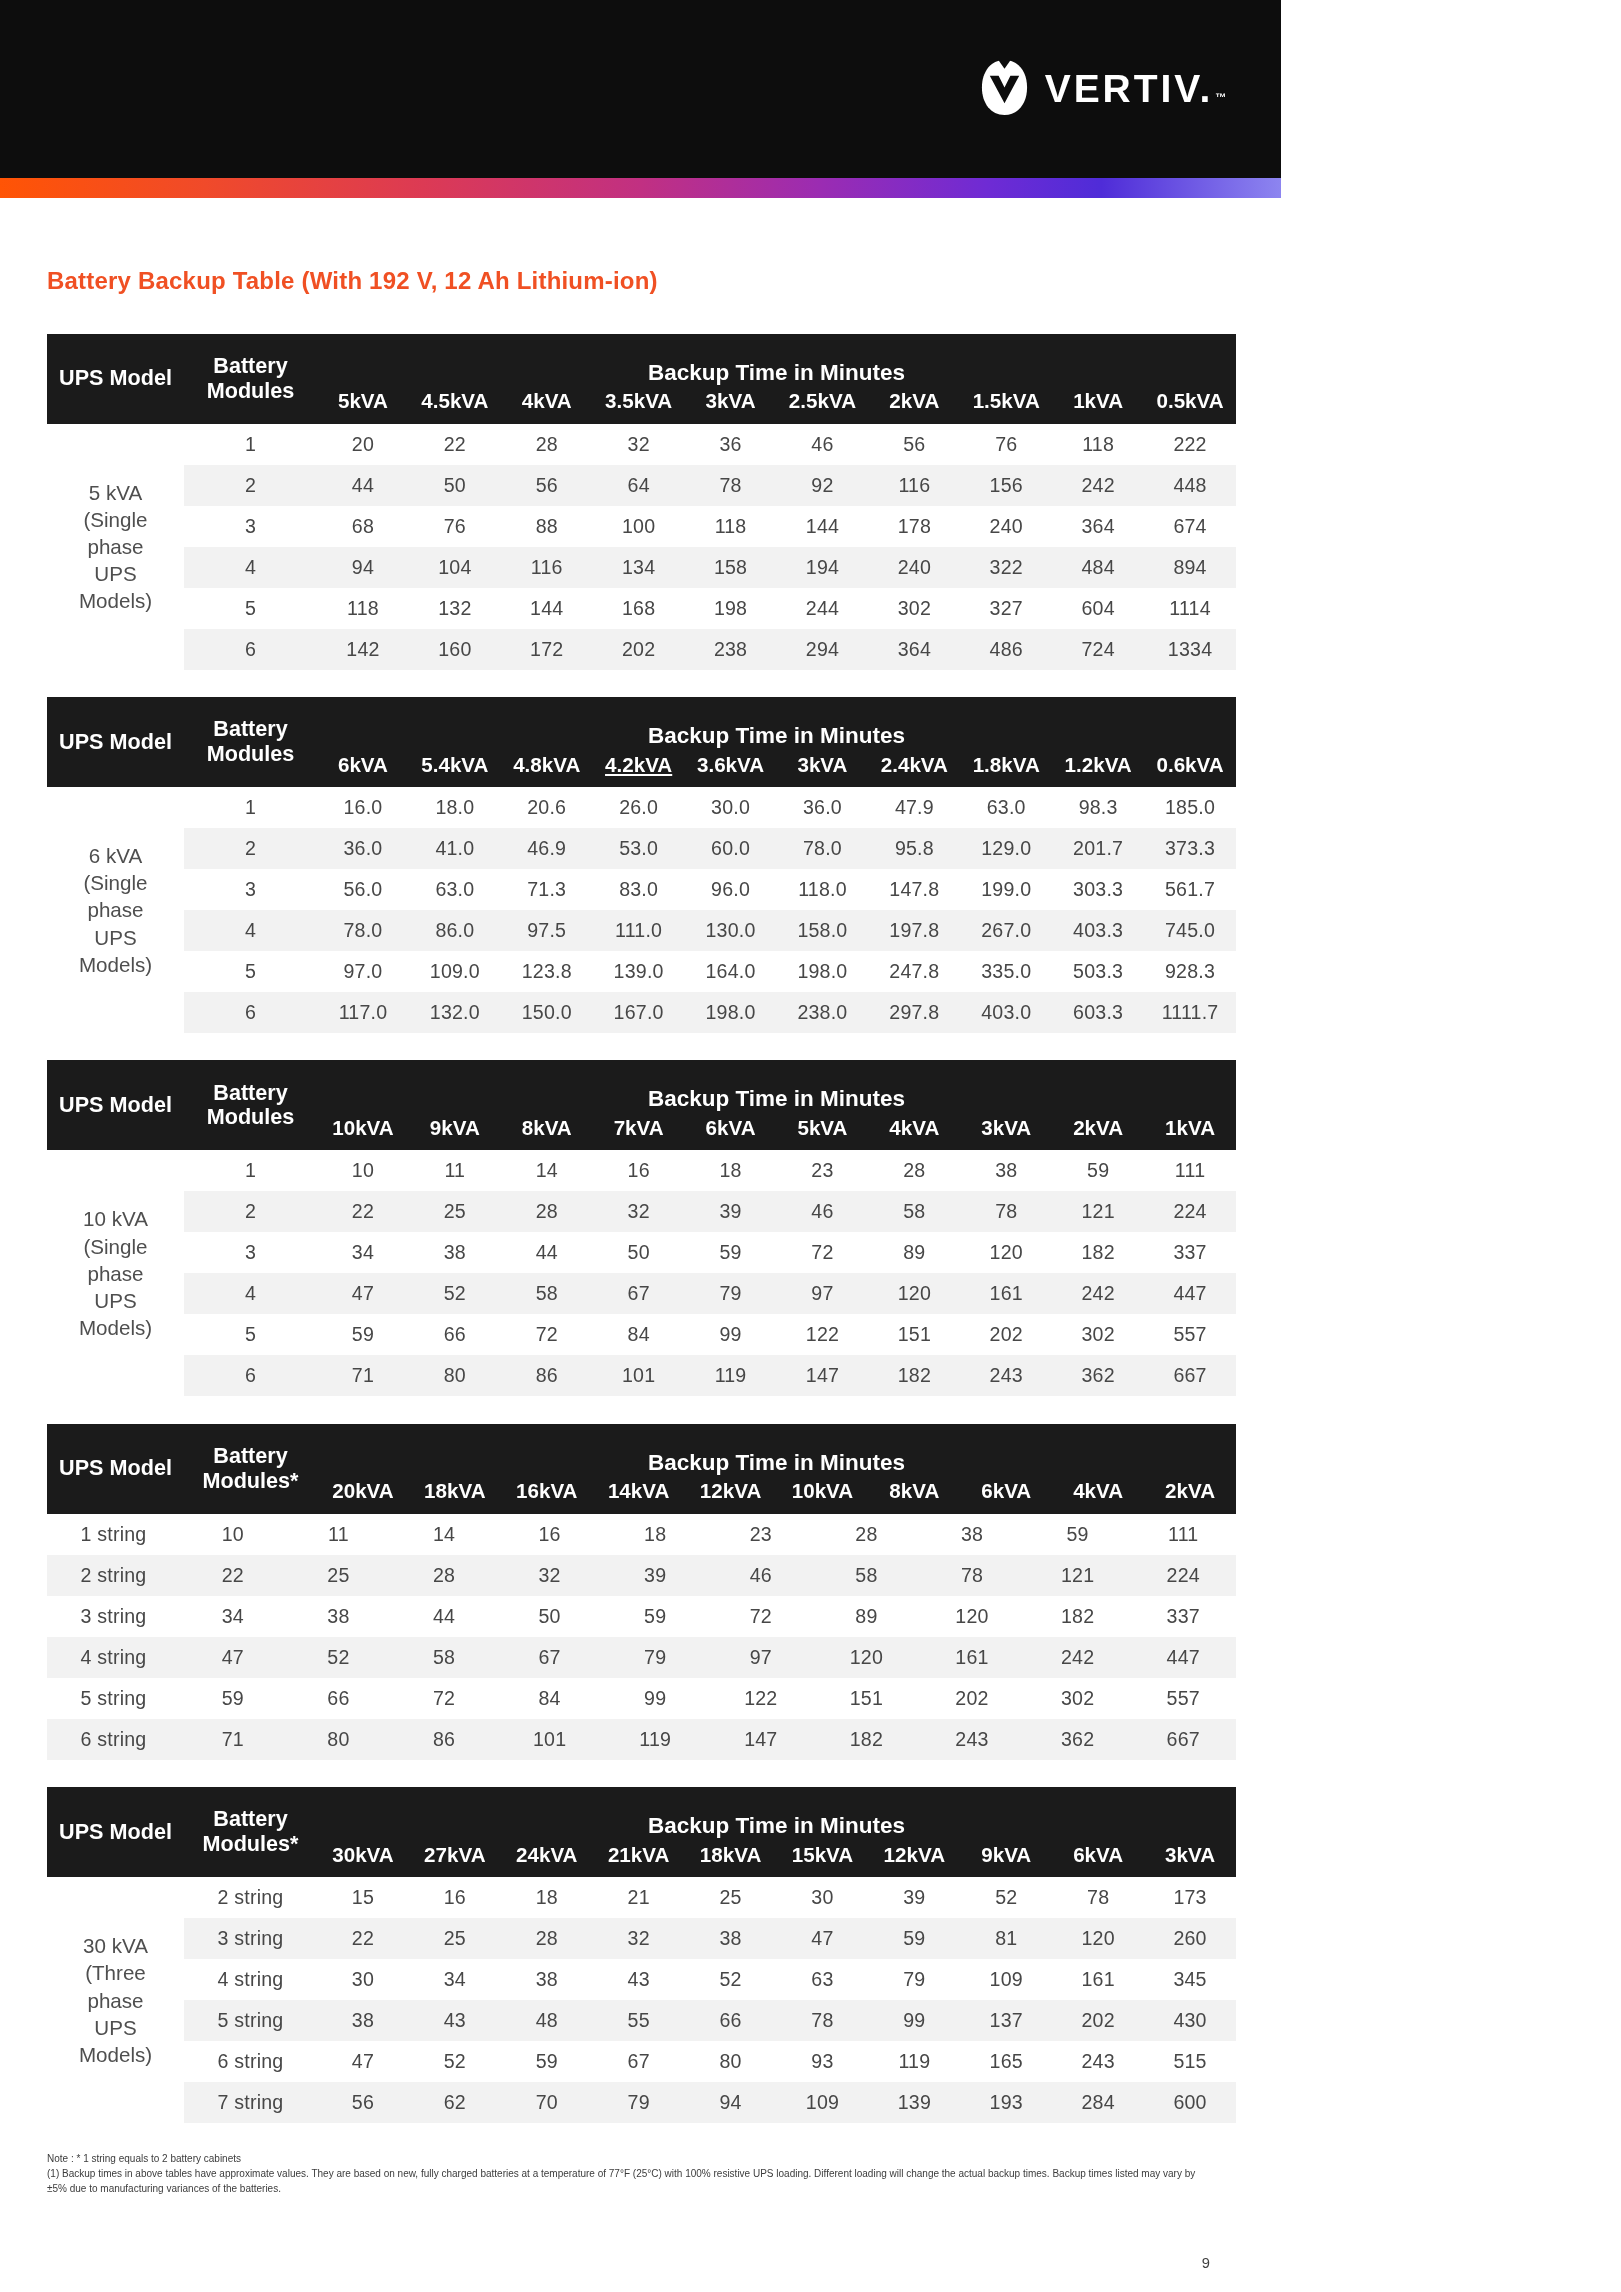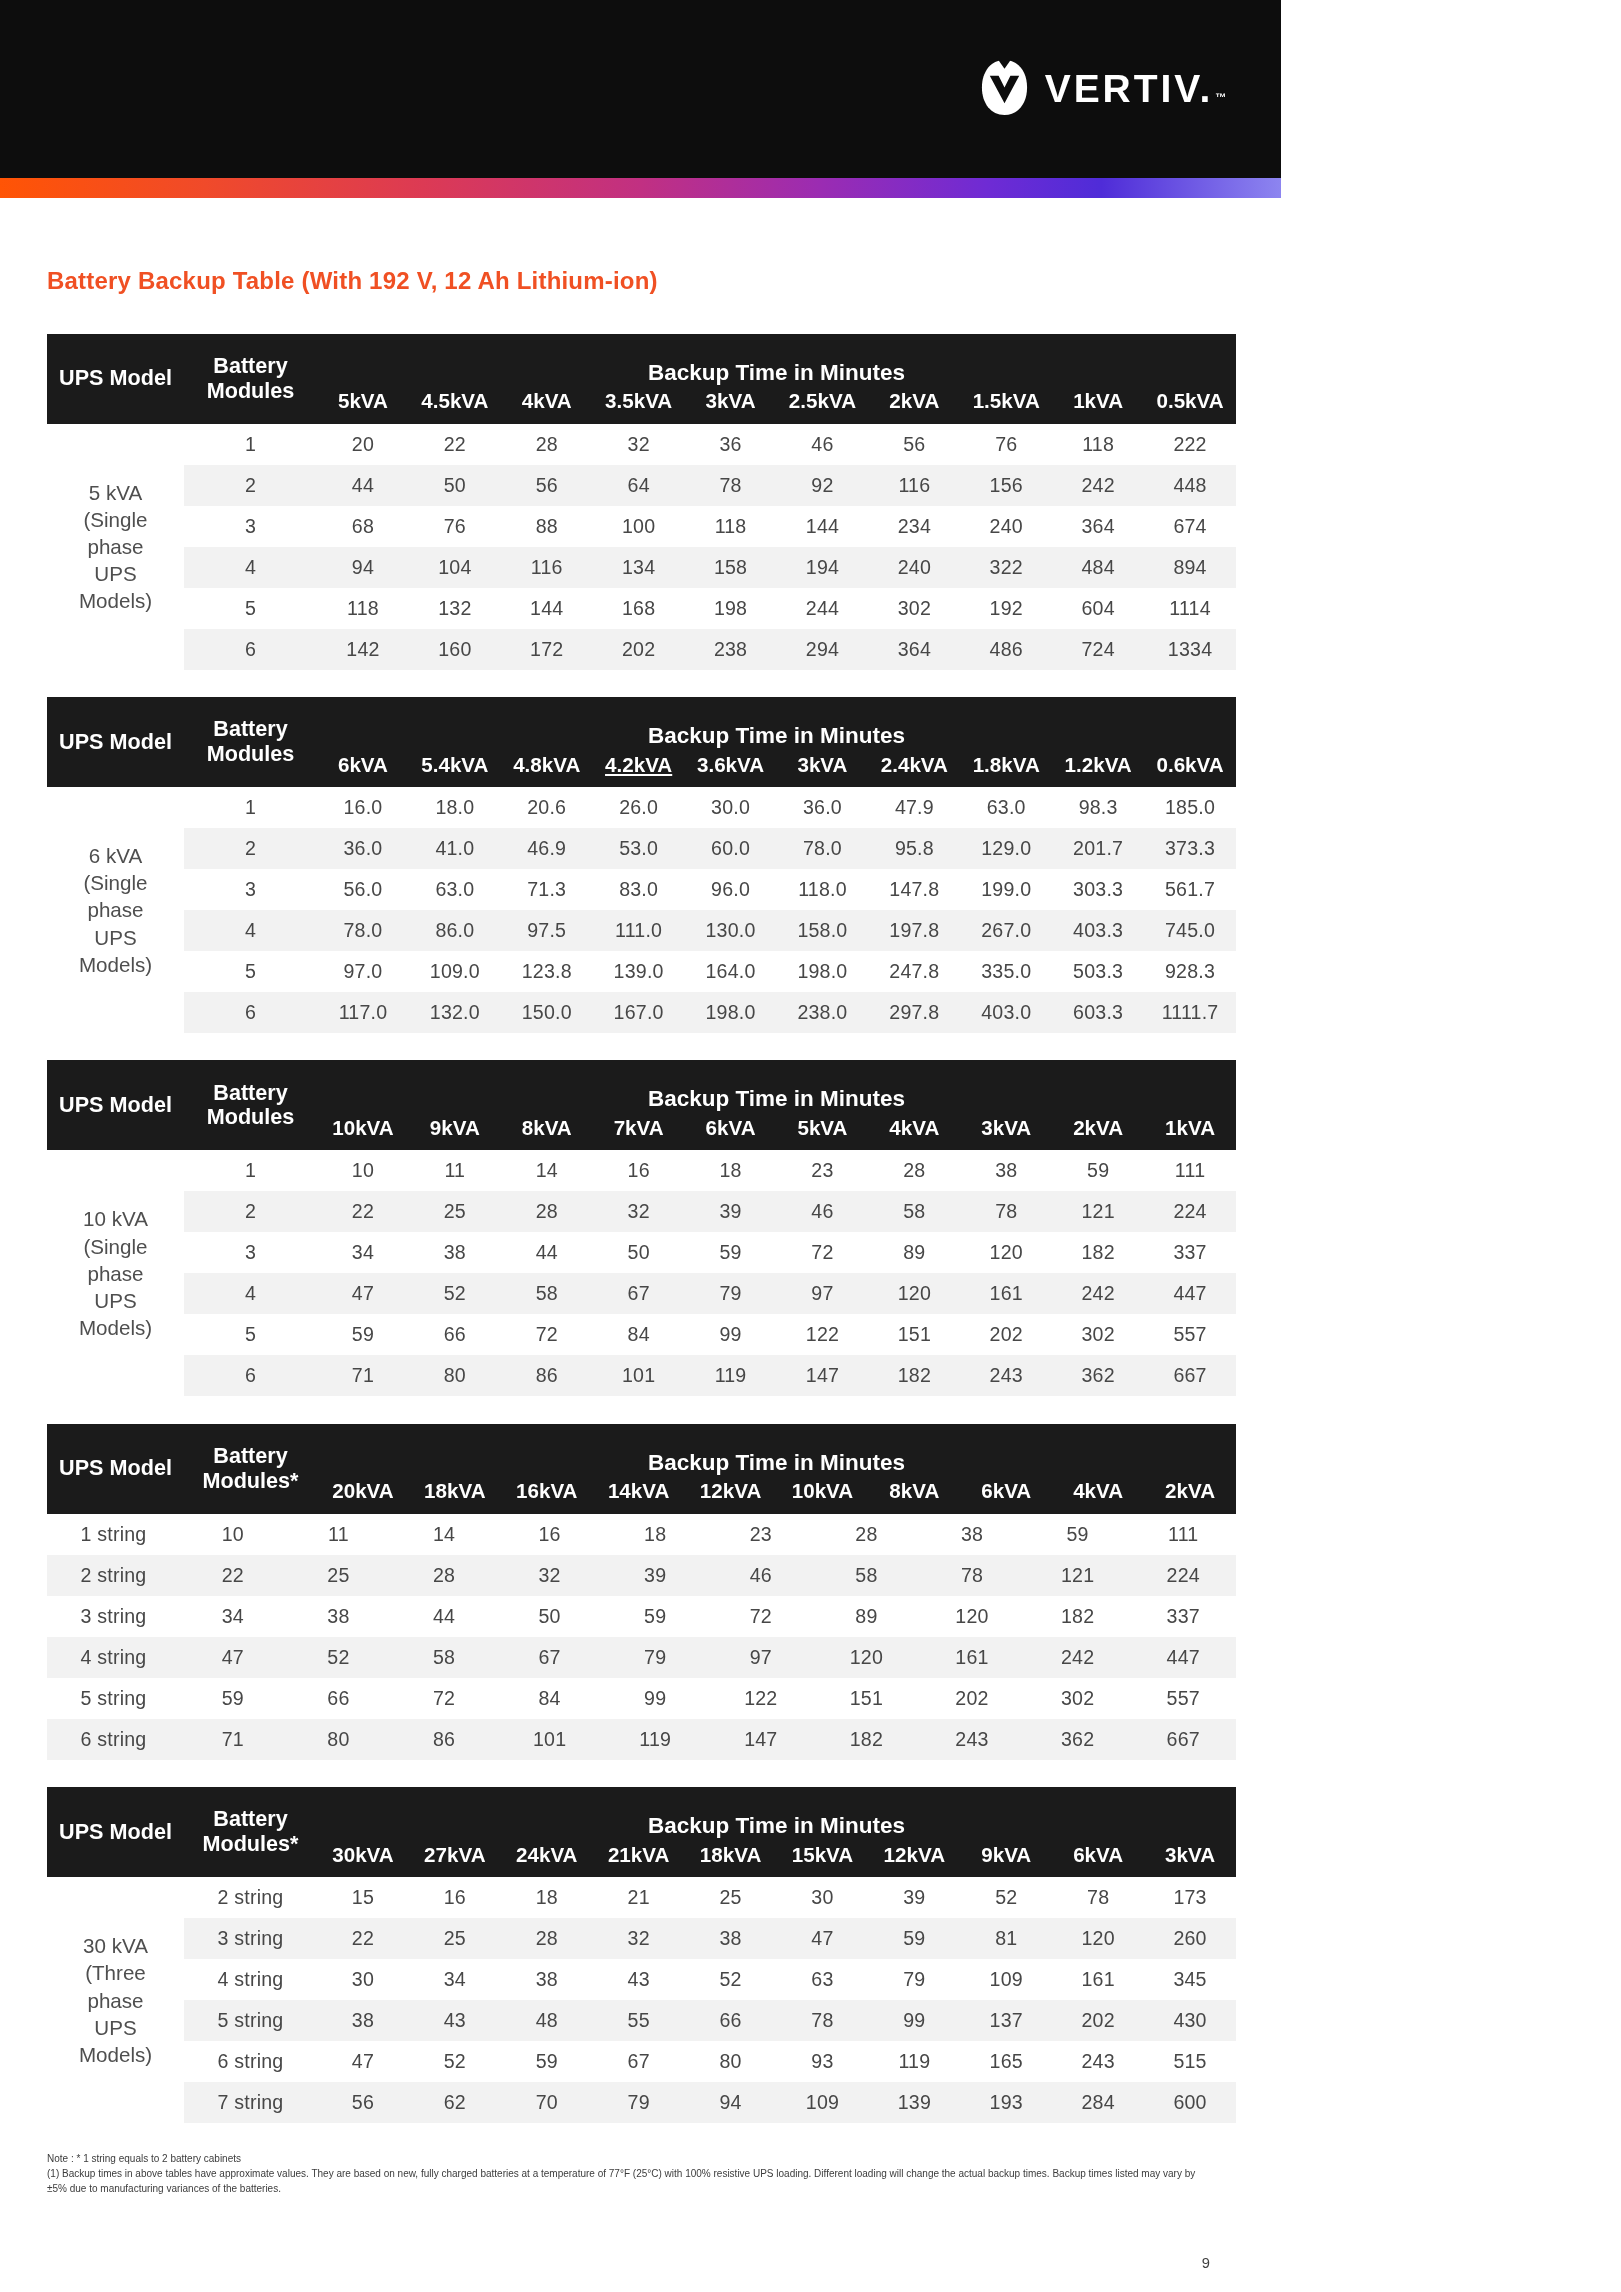--- a/index.html
+++ b/index.html
@@ -104,21 +104,21 @@
               <div class="tcell">448</div>
             </div>
             <div class="trow">
               <div class="rlabel">3</div>
               <div class="tcell">68</div>
               <div class="tcell">76</div>
               <div class="tcell">88</div>
               <div class="tcell">100</div>
               <div class="tcell">118</div>
               <div class="tcell">144</div>
-              <div class="tcell">234</div>
+              <div class="tcell">178</div>
               <div class="tcell">240</div>
               <div class="tcell">364</div>
               <div class="tcell">674</div>
             </div>
             <div class="trow">
               <div class="rlabel">4</div>
               <div class="tcell">94</div>
               <div class="tcell">104</div>
               <div class="tcell">116</div>
               <div class="tcell">134</div>
@@ -131,21 +131,21 @@
             </div>
             <div class="trow">
               <div class="rlabel">5</div>
               <div class="tcell">118</div>
               <div class="tcell">132</div>
               <div class="tcell">144</div>
               <div class="tcell">168</div>
               <div class="tcell">198</div>
               <div class="tcell">244</div>
               <div class="tcell">302</div>
-              <div class="tcell">192</div>
+              <div class="tcell">327</div>
               <div class="tcell">604</div>
               <div class="tcell">1114</div>
             </div>
             <div class="trow">
               <div class="rlabel">6</div>
               <div class="tcell">142</div>
               <div class="tcell">160</div>
               <div class="tcell">172</div>
               <div class="tcell">202</div>
               <div class="tcell">238</div>

